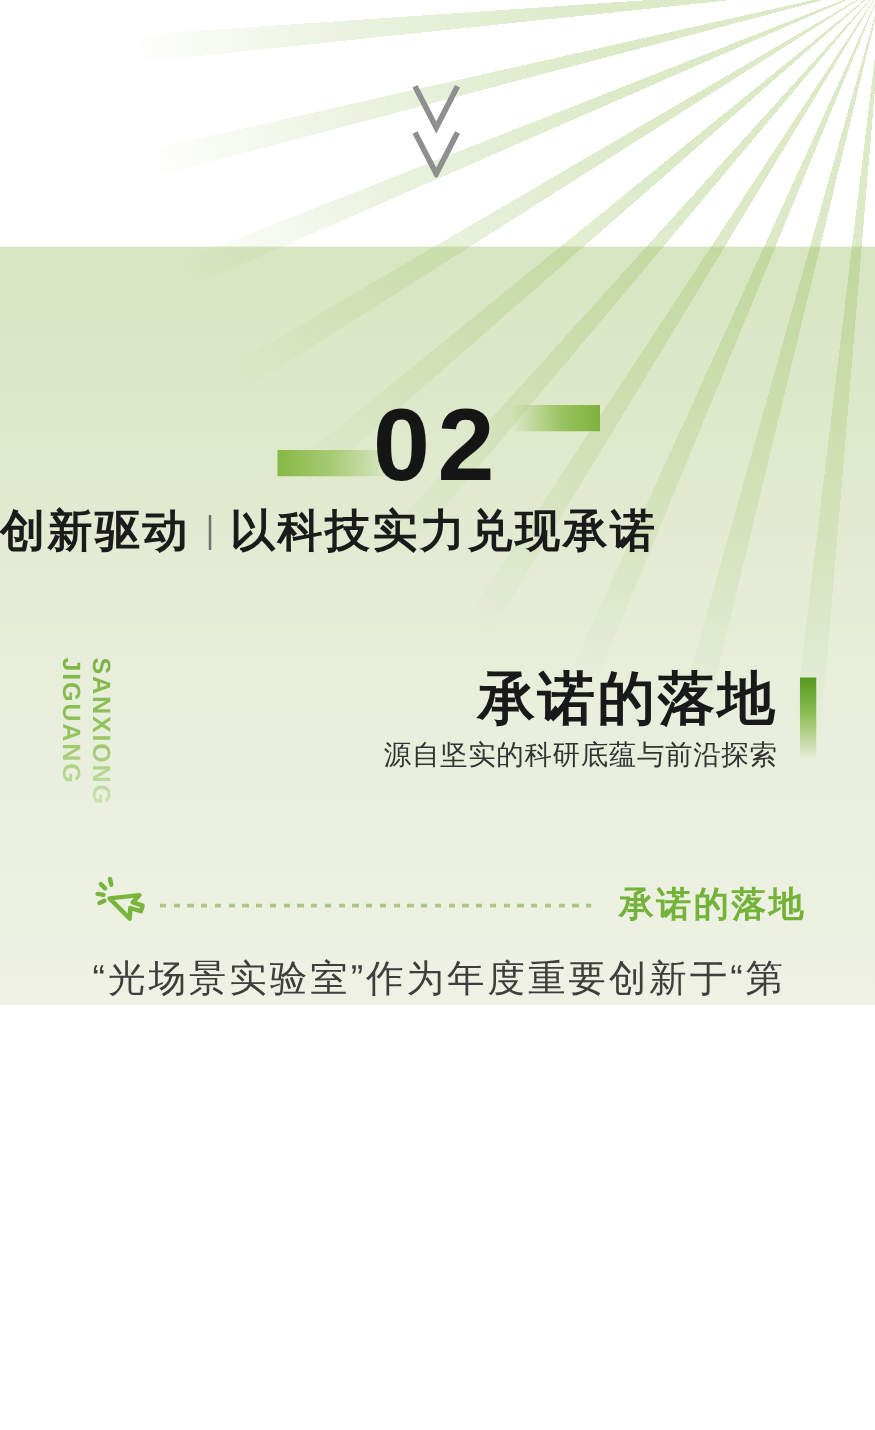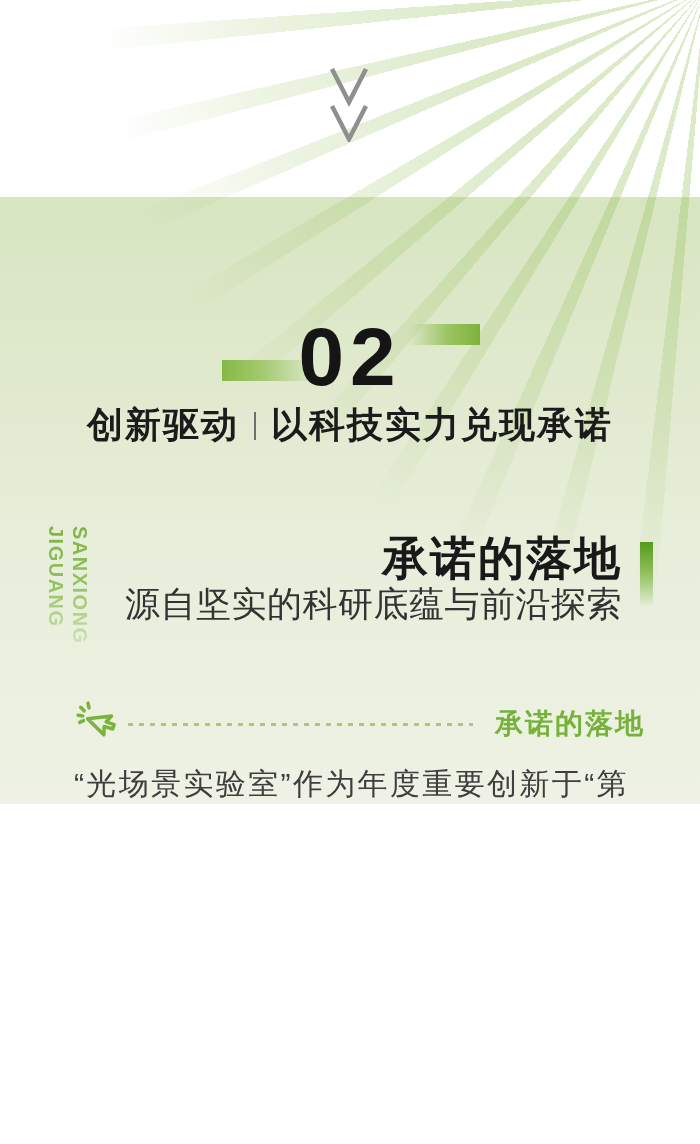--- a/index.html
+++ b/index.html
@@ -40,21 +40,21 @@
     position:absolute;left:409px;top:324px;width:71px;height:21px;
     background:linear-gradient(90deg,rgba(213,227,192,0) 0%,#9bc463 55%,#7db23a 100%);
   }
   .section-number{
     position:absolute;left:0;top:316px;width:700px;
     text-align:center;font-size:82px;line-height:1;font-weight:800;
     letter-spacing:6px;color:#151515;
   }
   .section-title{
     position:absolute;left:0;top:404px;width:700px;
-    text-align:center;font-size:36px;line-height:42px;font-weight:700;
+    text-align:left;font-size:36px;line-height:42px;font-weight:700;
     letter-spacing:2px;color:#1b1b1b;white-space:nowrap;
   }
   .title-divider{
     display:inline-block;width:2px;height:28px;background:#6f6f6f;
     margin:0 15px;vertical-align:-3px;
   }
   
   .brand-vert{position:absolute;left:44px;top:526px;width:48px;height:146px;}
   .brand-vert .inner{
     position:absolute;left:0;top:0;width:146px;height:48px;
@@ -69,21 +69,21 @@
   .promise{
     position:absolute;right:47px;top:540px;
     display:flex;align-items:flex-start;
   }
   .promise .text{text-align:right;}
   .promise-title{
     font-size:46px;line-height:36px;font-weight:700;color:#191919;letter-spacing:2px;
     white-space:nowrap;
   }
   .promise-subtitle{
-    margin-top:10px;font-size:35px;line-height:36px;font-weight:400;color:#333333;
+    margin-top:10px;font-size:22px;line-height:36px;font-weight:400;color:#333333;
     letter-spacing:0.5px;white-space:nowrap;
   }
   .promise-accent-bar{
     width:13px;height:64px;margin-left:18px;margin-top:2px;
     background:linear-gradient(180deg,#559a1f 0%,#8cbd55 45%,rgba(190,216,155,0.1) 100%);
   }
   
   .explore-row{
     position:absolute;left:76px;right:55px;top:699px;height:50px;
     display:flex;align-items:center;

